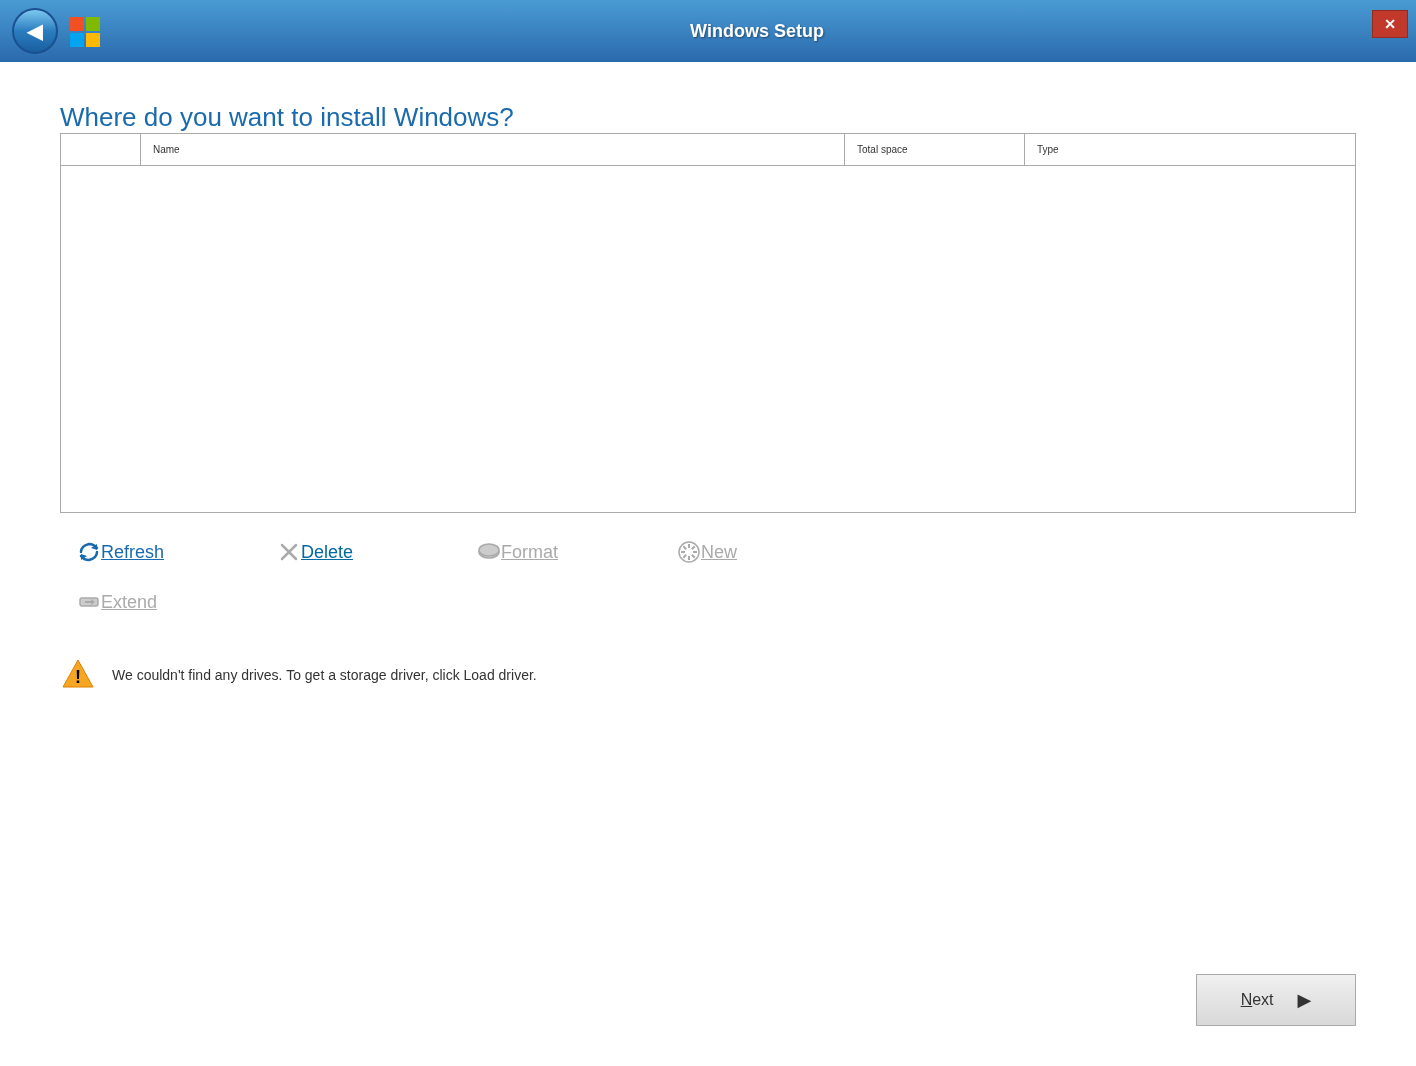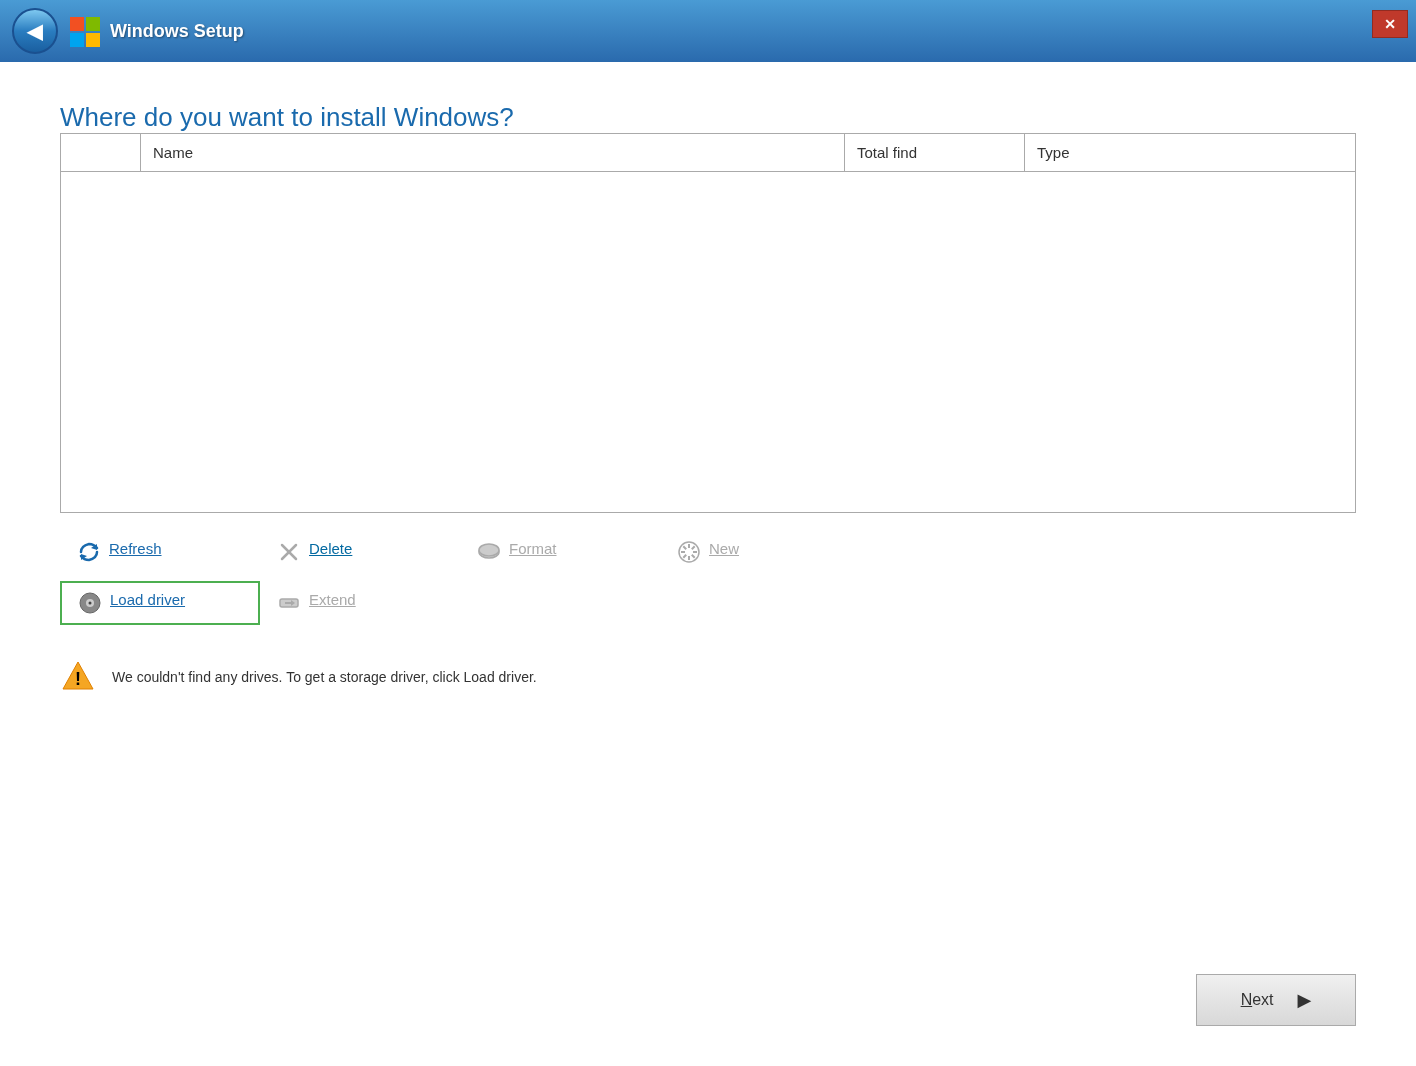--- a/index.html
+++ b/index.html
@@ -42,20 +42,21 @@
       width: 32px;
       height: 32px;
       flex-shrink: 0;
     }
     .titlebar-title {
       color: white;
       font-size: 18px;
       font-weight: 600;
       text-shadow: 1px 1px 2px rgba(0,0,0,0.4);
       flex: 1;
+      text-align: center;
     }
     .close-btn {
       width: 36px;
       height: 28px;
       background: #c0392b;
       border: 1px solid #922b21;
       display: flex;
       align-items: center;
       justify-content: center;
       cursor: pointer;
@@ -92,21 +93,21 @@
       overflow: hidden;
     }
     .table-header {
       display: grid;
       grid-template-columns: 80px 1fr 180px 180px 150px;
       border-bottom: 1px solid #aaa;
       background: white;
     }
     .table-header-cell {
       padding: 10px 12px;
-      font-size: 15px;
+      font-size: 10px;
       color: #333;
       border-right: 1px solid #aaa;
     }
     .table-header-cell:last-child {
       border-right: none;
     }
     .table-body {
       height: calc(380px - 40px);
       background: white;
     }
@@ -118,28 +119,27 @@
       flex-direction: column;
       gap: 8px;
     }
     .actions-row-line {
       display: flex;
       gap: 0;
       align-items: center;
     }
     .action-btn {
       display: flex;
-      align-items: flex-start;
-      gap: 8px;
+      align-items: center;
       padding: 8px 16px;
       min-width: 200px;
       background: transparent;
       border: 1px solid transparent;
       cursor: pointer;
-      font-size: 15px;
+      font-size: 18px;
       color: #1a6aad;
       text-decoration: none;
     }
     .action-btn.highlighted {
       border: 2px solid #4caf50;
       background: white;
     }
     .action-btn.disabled {
       color: #999;
       cursor: default;
@@ -216,21 +216,21 @@
   </div>
 </div>
 
 <div class="main-content">
   <div class="page-title">Where do you want to install Windows?</div>
 
   <div class="partition-table">
     <div class="table-header">
       <div class="table-header-cell"></div>
       <div class="table-header-cell">Name</div>
-      <div class="table-header-cell">Total find</div>
+      <div class="table-header-cell">Total space</div>
       <div class="table-header-cell">Type</div>
     </div>
     <div class="table-body"></div>
   </div>
 
   <div class="actions-row">
 
     <div class="actions-row-line">
 
       <button class="action-btn">
@@ -278,30 +278,20 @@
             <line x1="17.7" y1="6.3" x2="14.8" y2="9.2" stroke="#aaa" stroke-width="2"></line>
             <line x1="9.2" y1="14.8" x2="6.3" y2="17.7" stroke="#aaa" stroke-width="2"></line>
           </svg>
         </span>
         <span class="btn-label" style="color:#aaa">New</span>
       </button>
     </div>
 
     <div class="actions-row-line">
 
-      <button class="action-btn highlighted">
-        <span class="btn-icon">
-          <svg width="24" height="24" viewBox="0 0 24 24">
-            <circle cx="12" cy="12" r="10" fill="#888" stroke="#666" stroke-width="1"></circle>
-            <circle cx="12" cy="12" r="4" fill="#ccc"></circle>
-            <circle cx="12" cy="12" r="1.5" fill="#444"></circle>
-          </svg>
-        </span>
-        <span class="btn-label">Load driver</span>
-      </button>
 
       <button class="action-btn disabled">
         <span class="btn-icon">
           <svg width="24" height="24" viewBox="0 0 24 24">
             <rect x="3" y="8" width="18" height="8" rx="2" fill="#ccc" stroke="#aaa" stroke-width="1.5"></rect>
             <line x1="8" y1="12" x2="16" y2="12" stroke="#aaa" stroke-width="2"></line>
             <polygon points="14,9 18,12 14,15" fill="#aaa"></polygon>
           </svg>
         </span>
         <span class="btn-label" style="color:#aaa">Extend</span>

